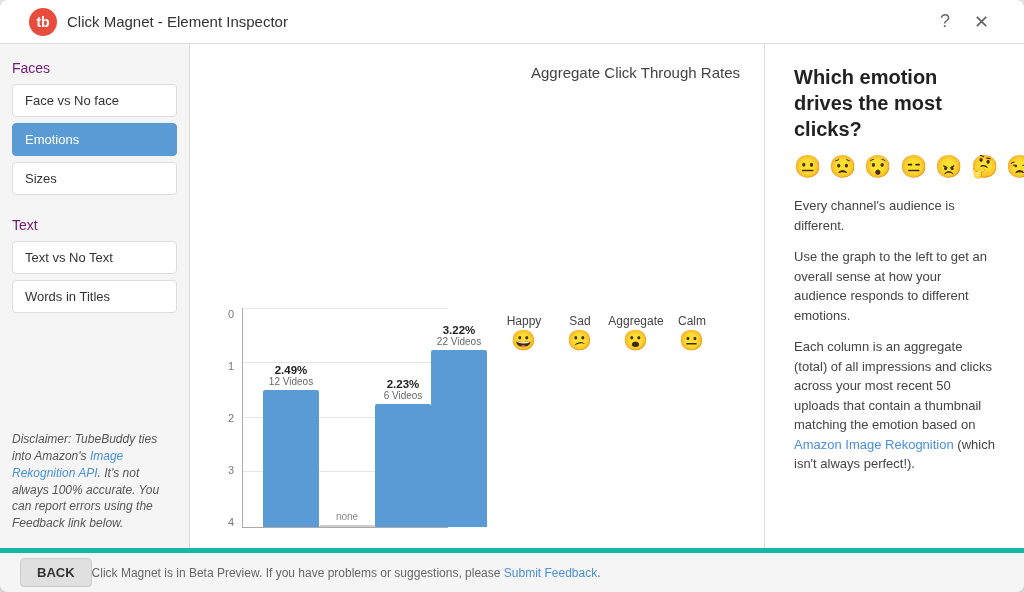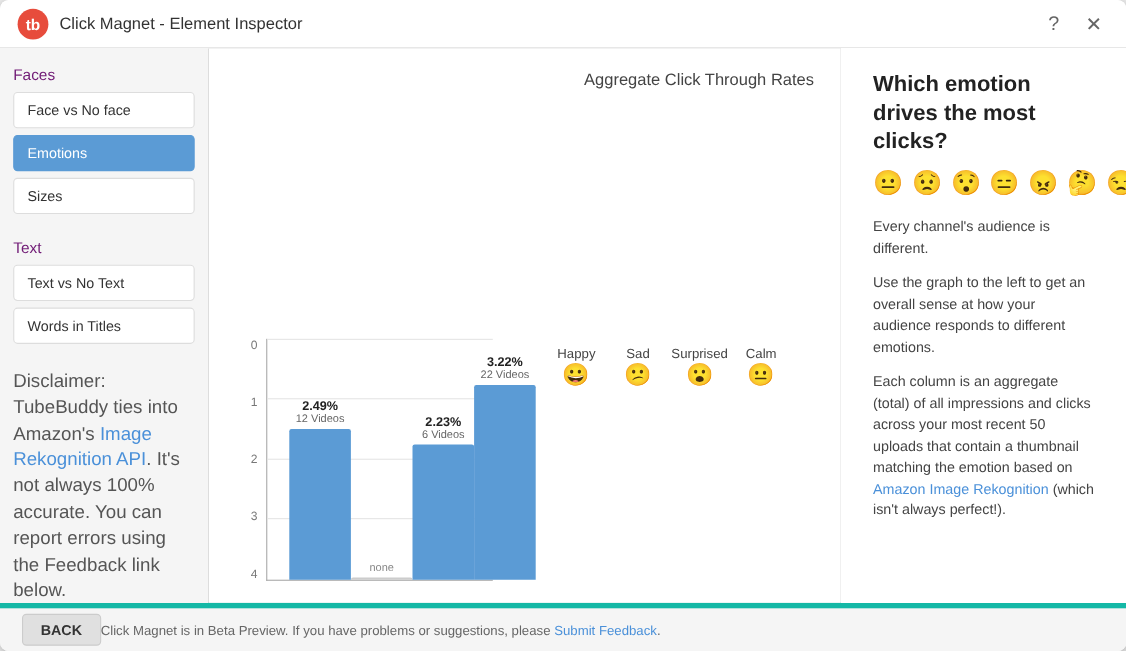--- a/index.html
+++ b/index.html
@@ -11,21 +11,21 @@
       background: #f5f5f5;
       border-radius: 8px;
       overflow: hidden;
       display: flex;
       flex-direction: column;
       box-shadow: 0 2px 10px rgba(0,0,0,0.3);
     }
 
     .title-bar {
       background: #ffffff;
-      padding: 10px 16px;
+      padding: 10px 29px;
       display: flex;
       align-items: center;
       justify-content: space-between;
       border-bottom: 1px solid #ddd;
       height: 44px;
       flex-shrink: 0;
     }
 
     .title-bar-left {
       display: flex;
@@ -108,23 +108,24 @@
       color: white;
       border-color: #5b9bd5;
     }
 
     .sidebar-section {
       margin-bottom: 16px;
     }
 
     .disclaimer {
       margin-top: auto;
-      font-size: 17px;
+      font-size: 12px;
       color: #555;
       line-height: 1.4;
+      font-style: italic;
     }
 
     .disclaimer a {
       color: #4a90d9;
       text-decoration: none;
     }
 
     
     .chart-area {
       flex: 1;
@@ -417,21 +418,21 @@
           <div class="x-labels-row">
             <div class="x-label-group">
               <div class="x-label-text">Happy</div>
               <div class="x-label-emoji">😀</div>
             </div>
             <div class="x-label-group">
               <div class="x-label-text">Sad</div>
               <div class="x-label-emoji">😕</div>
             </div>
             <div class="x-label-group">
-              <div class="x-label-text">Surprised</div>
+              <div class="x-label-text">Aggregate</div>
               <div class="x-label-emoji">😮</div>
             </div>
             <div class="x-label-group">
               <div class="x-label-text">Calm</div>
               <div class="x-label-emoji">😐</div>
             </div>
           </div>
 
           <div class="chart-scrollbar" style="margin-left:0;margin-top:10px;">
             <div class="scrollbar-thumb"></div>

